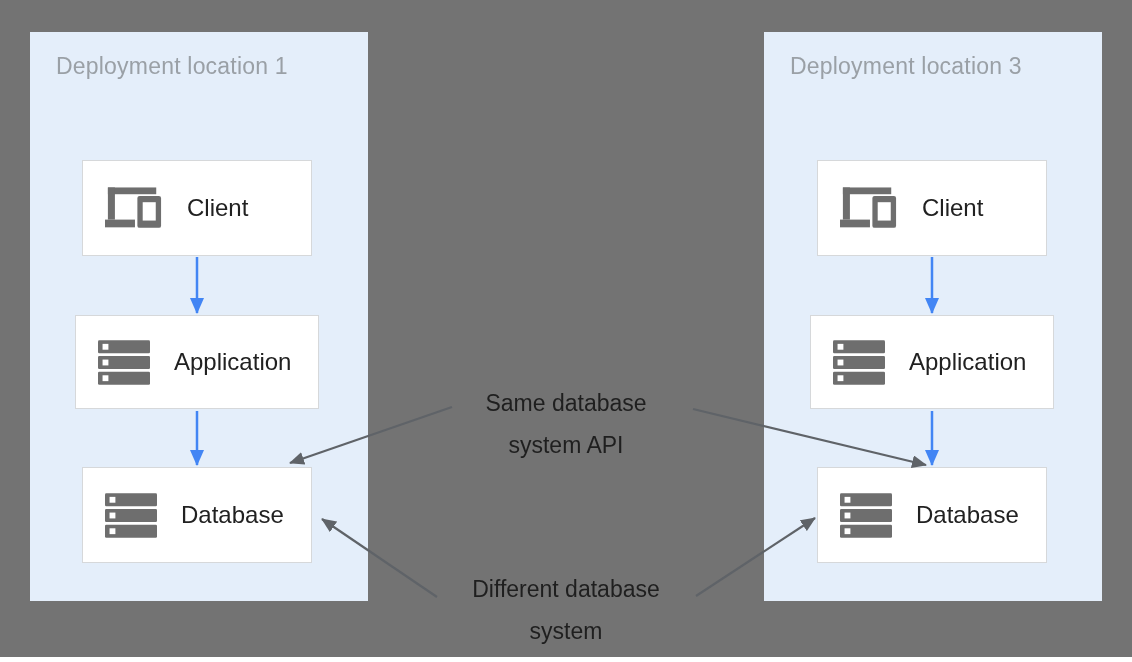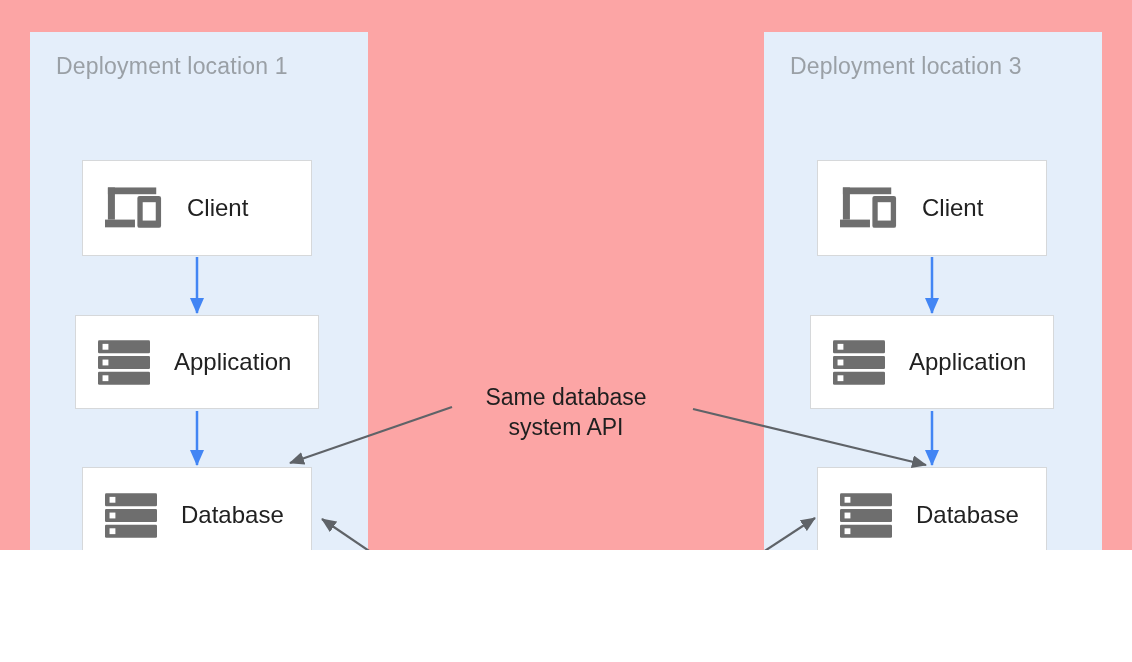--- a/index.html
+++ b/index.html
@@ -1,22 +1,22 @@
 <!DOCTYPE html>
 <html><head>
 <meta charset="utf-8">
 <style>
   html, body { margin: 0; padding: 0; background: #ffffff; }
   .canvas {
     position: relative;
     width: 1132px;
-    height: 550px;
+    height: 657px;
     font-family: "Liberation Sans", "DejaVu Sans", sans-serif;
     overflow: hidden;
-    background: #fca5a5;
+    background: #737373;
   }
   .panel {
     position: absolute;
     top: 32px;
     width: 338px;
     height: 569px;
     background: #e4eefa;
   }
   .panel-1 { left: 30px; }
   .panel-2 { left: 764px; }
@@ -56,21 +56,21 @@
     left: 0; top: 0;
     width: 1132px;
     height: 662px;
     pointer-events: none;
   }
   .annotation {
     position: absolute;
     width: 280px;
     text-align: center;
     font-size: 23px;
-    line-height: 30px;
+    line-height: 42px;
     color: #1f1f1f;
     white-space: pre-line;
   }
   .annotation-same      { left: 426px; top: 382px; }
   .annotation-different { left: 426px; top: 568px; }
 </style>
 </head>
 <body>
 
 <div class="canvas">
@@ -191,14 +191,16 @@
     <g stroke="#5f6368" stroke-width="2.2" fill="none">
       <path d="M452,407 L290,463" marker-end="url(#mGray)"></path>
       <path d="M693,409 L926,465" marker-end="url(#mGray)"></path>
       <path d="M437,597 L322,519" marker-end="url(#mGray)"></path>
       <path d="M696,596 L815,518" marker-end="url(#mGray)"></path>
     </g>
   </svg>
 
   <div class="annotation annotation-same">Same database
 system API</div>
+  <div class="annotation annotation-different">Different database
+system</div>
 
 </div>
 
 </body></html>

